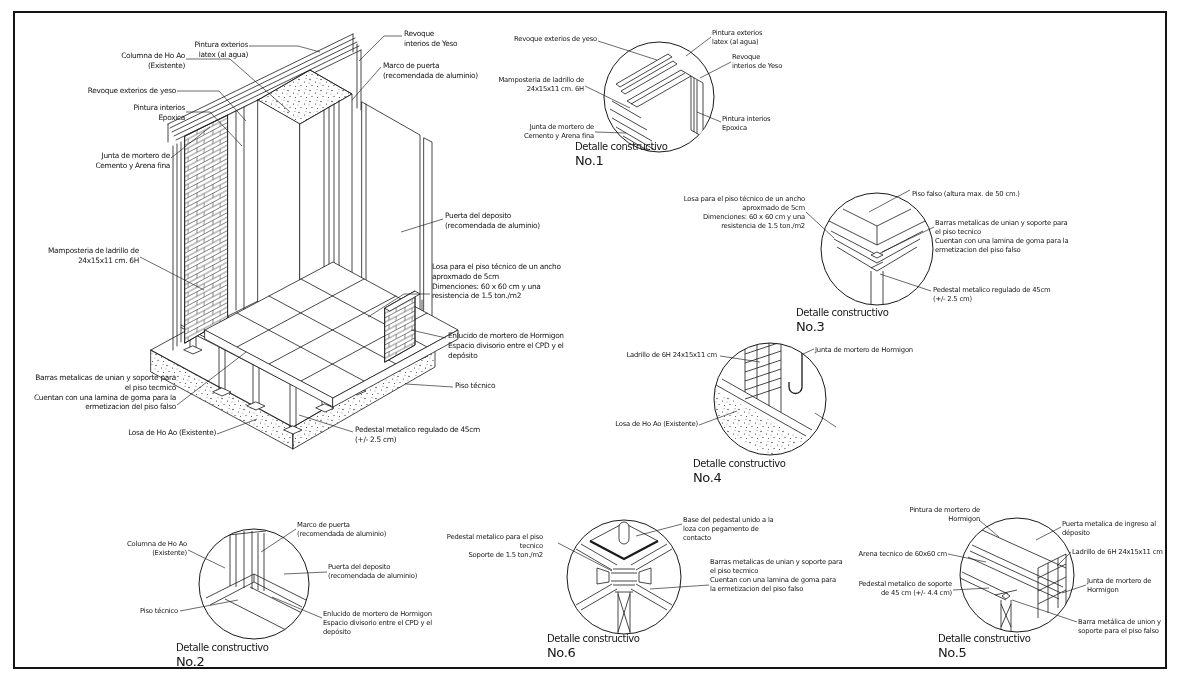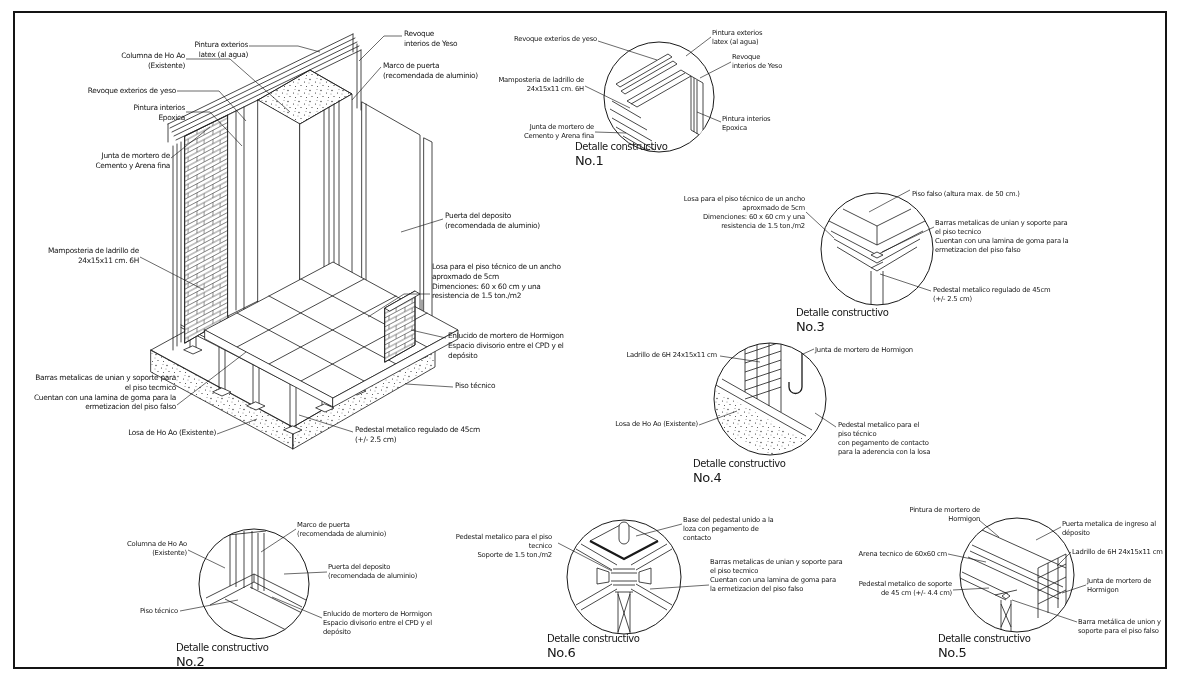--- a/index.html
+++ b/index.html
@@ -244,24 +244,20 @@
   <div class="lbl" style="left:933px;top:286px">Pedestal metalico regulado de 45cm
 (+/- 2.5 cm)</div>
   <div class="cap" style="left:796px;top:306px;width:160px">
     <div>Detalle constructivo</div>
     <div class="no">No.3</div>
   </div>
 
   <div class="lbl r" style="left:612px;top:351px;width:105px">Ladrillo de 6H 24x15x11 cm</div>
   <div class="lbl r" style="left:598px;top:420px;width:100px">Losa de Ho Ao (Existente)</div>
   <div class="lbl" style="left:815px;top:346px">Junta de mortero de Hormigon</div>
-  <div class="lbl" style="left:838px;top:421px">Pedestal metalico para el
-piso técnico
-con pegamento de contacto
-para la aderencia con la losa</div>
   <div class="cap" style="left:693px;top:457px;width:160px">
     <div>Detalle constructivo</div>
     <div class="no">No.4</div>
   </div>
 
   <div class="lbl r" style="left:895px;top:506px;width:85px">Pintura de mortero de
 Hormigon</div>
   <div class="lbl r" style="left:857px;top:550px;width:90px">Arena tecnico de 60x60 cm</div>
   <div class="lbl r" style="left:847px;top:580px;width:105px">Pedestal metalico de soporte
 de 45 cm (+/- 4.4 cm)</div>
@@ -270,21 +266,21 @@
   <div class="lbl" style="left:1072px;top:548px">Ladrillo de 6H 24x15x11 cm</div>
   <div class="lbl" style="left:1087px;top:577px">Junta de mortero de
 Hormigon</div>
   <div class="lbl" style="left:1078px;top:618px">Barra metálica de union y
 soporte para el piso falso</div>
   <div class="cap" style="left:938px;top:632px;width:160px">
     <div>Detalle constructivo</div>
     <div class="no">No.5</div>
   </div>
 
-  <div class="lbl r" style="left:442px;top:533px;width:110px">Pedestal metalico para el piso
+  <div class="lbl r" style="left:433px;top:533px;width:110px">Pedestal metalico para el piso
 tecnico
 Soporte de 1.5 ton./m2</div>
   <div class="lbl" style="left:683px;top:516px">Base del pedestal unido a la
 loza con pegamento de
 contacto</div>
   <div class="lbl" style="left:710px;top:558px">Barras metalicas de unian y soporte para
 el piso tecmico
 Cuentan con una lamina de goma para
 la ermetizacion del piso falso</div>
   <div class="cap" style="left:547px;top:632px;width:160px">

